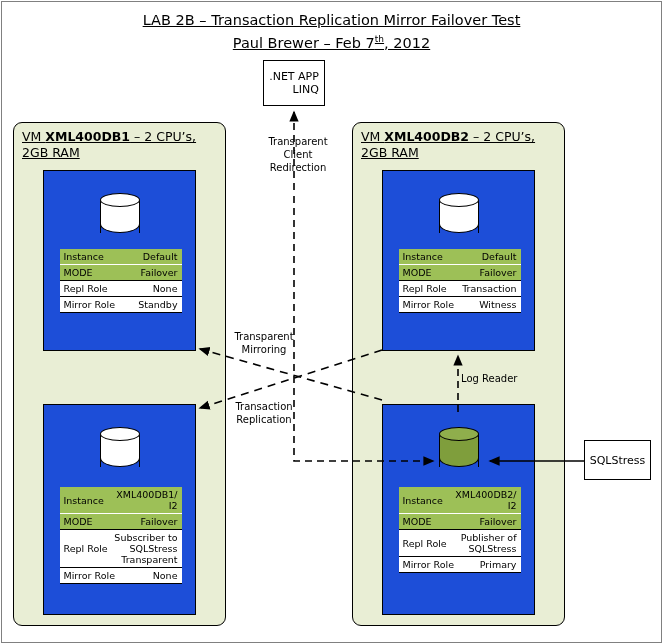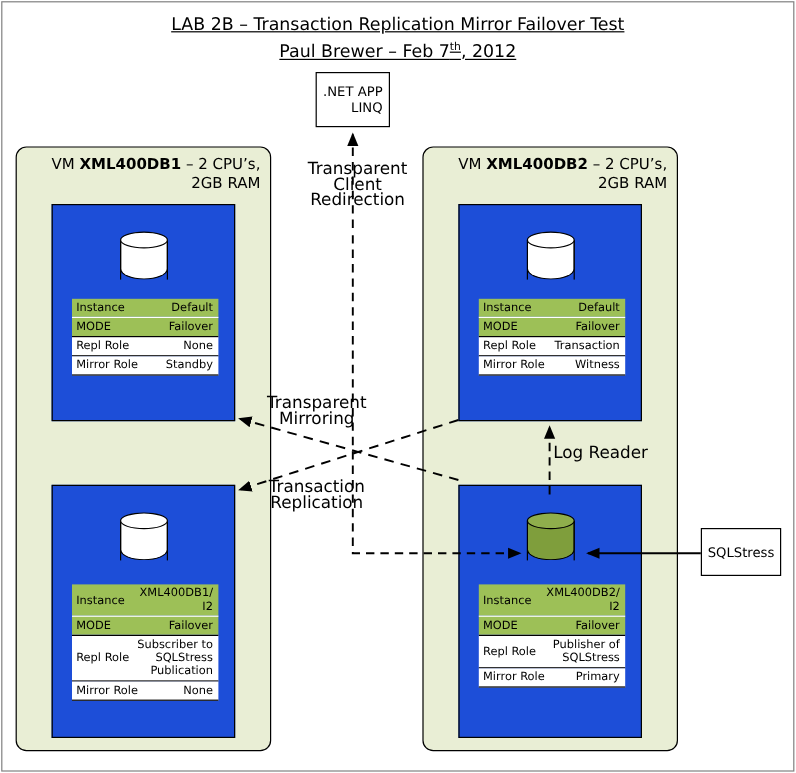--- a/index.html
+++ b/index.html
@@ -40,21 +40,21 @@
     position:absolute;
     background:#e9eed5;
     border:1.5px solid #000;
     border-radius:9px;
     box-sizing:border-box;
   }
   #vm-left{left:13px;top:122px;width:213px;height:504px;}
   #vm-right{left:352px;top:122px;width:213px;height:504px;}
   .vm-title{
     position:absolute;left:8px;right:8px;top:6px;
-    text-align:right;font-size:12.5px;line-height:16px;
+    text-align:left;font-size:12.5px;line-height:16px;text-decoration:underline;
   }
   .vm-title b{font-weight:bold;}
 
   
   .panel{
     position:absolute;
     background:#1d4ed8;
     border:1.5px solid #000;
     box-sizing:border-box;
   }
@@ -104,21 +104,21 @@
   
   #sqlstress{
     position:absolute;left:584px;top:440px;width:67px;height:40px;
     border:1.5px solid #000;background:#fff;
     display:flex;align-items:center;justify-content:center;
     font-size:11px;box-sizing:border-box;
   }
 
   
   .clabel{
-    position:absolute;font-size:14px;line-height:13px;text-align:center;
+    position:absolute;font-size:10px;line-height:13px;text-align:center;
     color:#000;white-space:nowrap;
   }
   #lbl-transparent{left:252px;top:135px;width:92px;}
   #lbl-sync{left:222px;top:330px;width:84px;}
   #lbl-txrepl{left:222px;top:400px;width:84px;}
   #lbl-logreader{left:461px;top:372px;width:80px;text-align:left;}
 
   svg#links{position:absolute;left:0;top:0;width:663px;height:644px;pointer-events:none;}
 </style>
 </head>
@@ -189,21 +189,21 @@
         <div class="prow green">
           <span class="k">Instance</span>
           <span class="v">XML400DB1/ I2</span>
         </div>
         <div class="prow green">
           <span class="k">MODE</span>
           <span class="v">Failover</span>
         </div>
         <div class="prow plain sep-top">
           <span class="k">Repl Role</span>
-          <span class="v">Subscriber to SQLStress Publication</span>
+          <span class="v">Subscriber to SQLStress Transparent</span>
         </div>
         <div class="prow plain">
           <span class="k">Mirror Role</span>
           <span class="v">None</span>
         </div>
       </div>
     </div>
   <div class="panel" id="panel-r1">
       <div class="cyl white" style="left: 55.5px; top: 22px;">
         <div class="body"></div>

